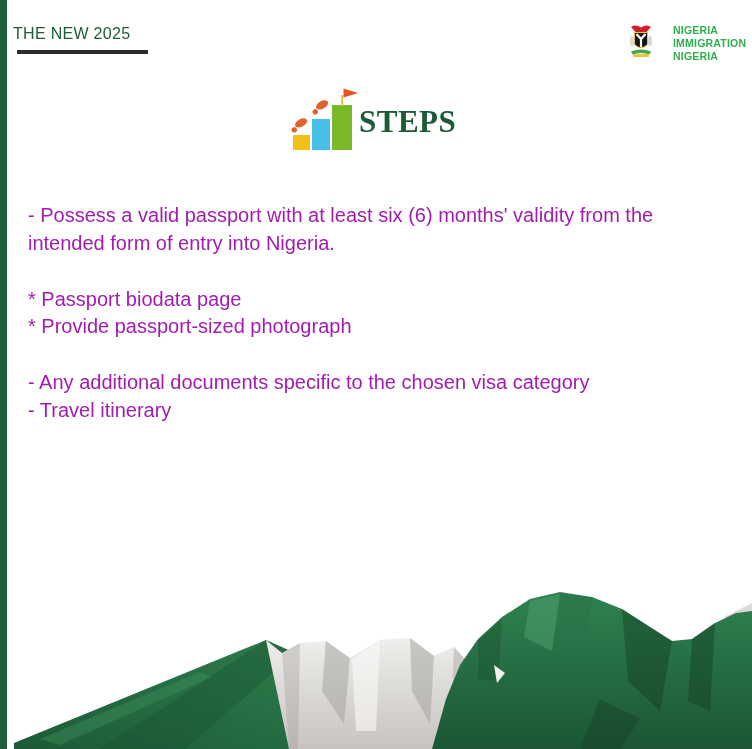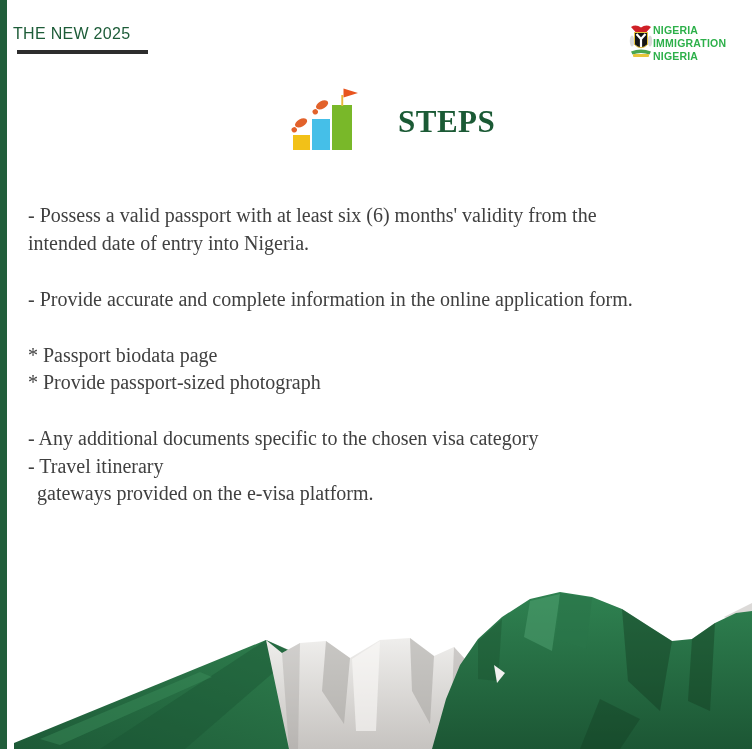--- a/index.html
+++ b/index.html
@@ -12,36 +12,36 @@
     background:#215e3b;z-index:3;
   }
   
   .header{position:absolute;left:13px;top:23px;z-index:2;}
   .title-line{
     font-weight:normal;font-size:16px;line-height:21px;
     color:#1d5c38;letter-spacing:0.3px;white-space:nowrap;
   }
   .title-underline{margin-left:4px;margin-top:6px;width:131px;height:3.5px;background:#2d2d2d;}
   
-  .nis-logo{position:absolute;left:629px;top:24px;display:flex;gap:0;z-index:2;}
+  .nis-logo{position:absolute;left:629px;top:24px;display:flex;gap:20px;z-index:2;}
   .nis-text div{
     font-weight:bold;font-size:10.5px;line-height:13px;
     color:#2db04a;letter-spacing:0.2px;white-space:nowrap;
   }
   
   .steps-icon{position:absolute;left:287px;top:86px;z-index:2;}
   .steps-label{
     position:absolute;left:359px;top:104px;z-index:2;
     font-family:"Liberation Serif", serif;font-weight:bold;font-size:31px;
-    color:#1b5a35;letter-spacing:0.5px;margin-left:39px;
+    color:#1b5a35;letter-spacing:0.5px;
   }
   
   .body-text{
     position:absolute;left:28px;top:202px;width:710px;z-index:2;
-    font-family:Liberation Serif, serif;font-size:20px;color:#404040;
+    font-family:Liberation Sans, sans-serif;font-size:20px;color:#a21caf;
   }
   .para{margin:0 0 28.5px 0;}
   .line{height:27.5px;line-height:27.5px;white-space:nowrap;}
   .line.indent{padding-left:9px;}
   
   .flag{position:absolute;left:0;bottom:0;z-index:1;}
 </style>
 </head>
 <body>
 
@@ -83,33 +83,29 @@
   <g transform="translate(34,20) rotate(-28)">
     <ellipse cx="1.5" cy="-0.5" rx="6.6" ry="3.8" fill="#e2622b"></ellipse>
     <circle cx="-7.8" cy="2.4" r="2.7" fill="#e2622b"></circle>
   </g>
 </svg>
 <div class="steps-label">STEPS</div>
 
 <main class="body-text">
   <div class="para">
     <div class="line">- Possess a valid passport with at least six (6) months' validity from the</div>
-    <div class="line">intended date of entry into Nigeria.</div>
-  </div>
-  <div class="para">
-    <div class="line">- Provide accurate and complete information in the online application form.</div>
+    <div class="line">intended form of entry into Nigeria.</div>
   </div>
   <div class="para">
     <div class="line">* Passport biodata page</div>
     <div class="line">* Provide passport-sized photograph</div>
   </div>
   <div class="para">
     <div class="line">- Any additional documents specific to the chosen visa category</div>
     <div class="line">- Travel itinerary</div>
-    <div class="line indent">gateways provided on the e-visa platform.</div>
   </div>
 </main>
 
 <svg class="flag" width="752" height="170" viewBox="0 0 752 170">
   <defs>
     <linearGradient id="gLeft" x1="0" y1="1" x2="1" y2="0">
       <stop offset="0" stop-color="#1d5a37"></stop>
       <stop offset="1" stop-color="#2f7f4e"></stop>
     </linearGradient>
     <linearGradient id="gGray" x1="0" y1="0" x2="0" y2="1">

